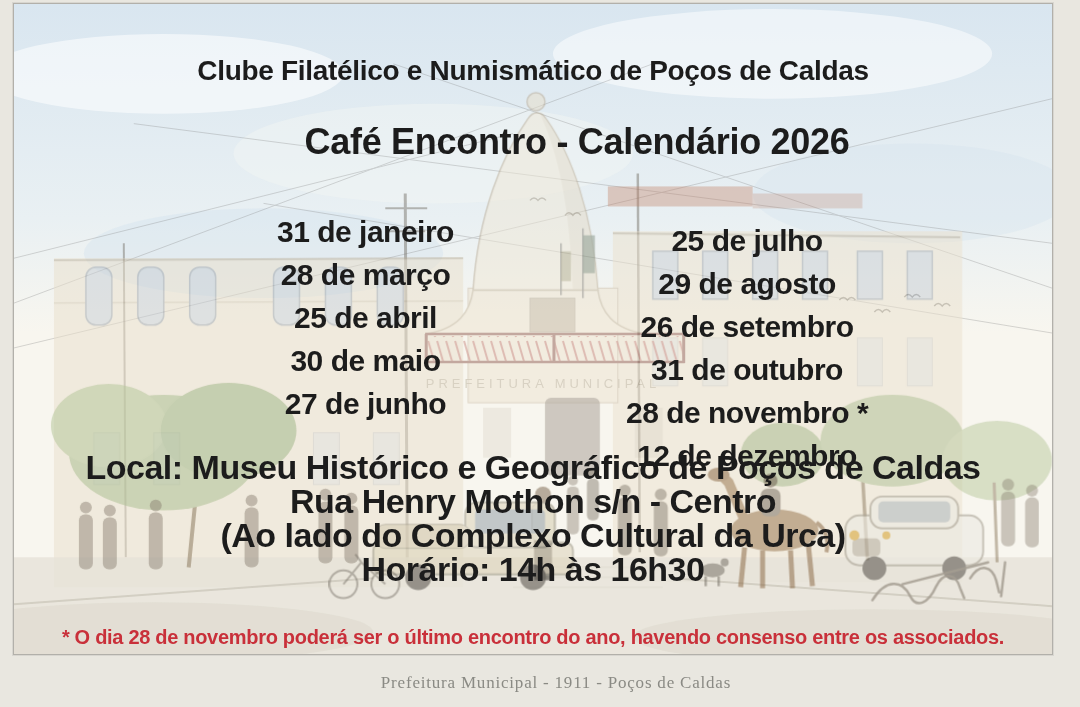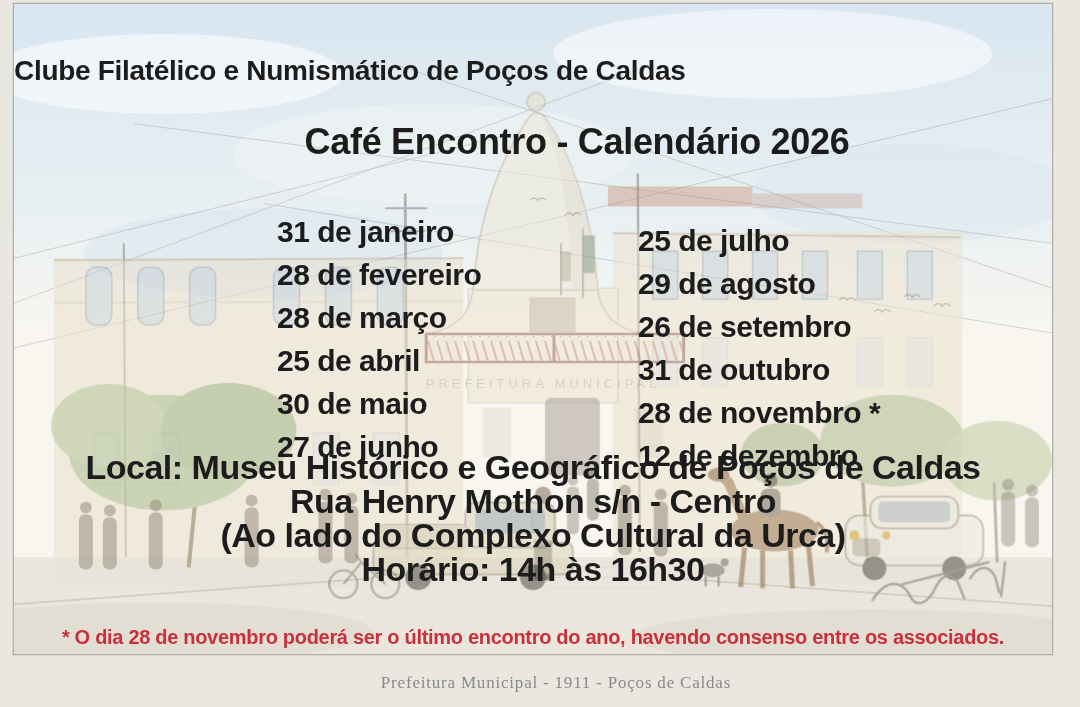--- a/index.html
+++ b/index.html
@@ -8,26 +8,26 @@
     background:var(--margin-bg,#e9e7e0);
     font-family:"Liberation Sans","DejaVu Sans",sans-serif;
   }
   .frame{
     position:absolute;left:13px;top:3px;width:1040px;height:652px;
     box-sizing:border-box;border:1px solid var(--frame-border,#b2b0aa);
     box-shadow:0 0 0 1px #d8d6d0;
     background:var(--paper,#f8f6ef);
   }
   svg.art{position:absolute;left:0;top:0;width:100%;height:100%;}
-  .txt{position:absolute;color:var(--ink,#1c1c1c);font-weight:bold;white-space:nowrap;}
+  .txt{position:absolute;color:var(--ink,#1c1c1c);font-weight:bold;white-space:nowrap;text-align:center;}
   .t1{top:51px;left:0;width:100%;font-size:28px;letter-spacing:-0.3px;}
   .t2{top:117px;left:0;width:100%;text-align:center;font-size:36px;letter-spacing:-0.3px;padding-left:44px;}
   .dates{font-size:30px;line-height:43px;letter-spacing:-0.5px;}
   .dates-left{left:263px;top:206px;}
-  .dates-right{left:612px;top:215px;margin-left:12px;}
+  .dates-right{left:612px;top:215px;}
   .venue{top:446px;left:0;width:100%;text-align:center;font-size:34px;line-height:34px;letter-spacing:-0.5px;}
   .venue div{white-space:nowrap;}
   .footnote{
     top:622px;left:0;width:100%;text-align:center;
     font-size:20px;font-weight:bold;letter-spacing:-0.3px;
     color:var(--footnote-red,#c9303a);position:absolute;white-space:nowrap;
   }
   .caption{
     position:absolute;top:673px;left:16px;width:100%;text-align:center;
     font-family:"Liberation Serif","DejaVu Serif",serif;
@@ -276,21 +276,20 @@
         <path d="M860 598 c14 -22 30 -20 38 -4 c6 12 18 8 26 -10 c8 -16 20 -12 24 2 l4 10
                  m -62 -14 l86 -22 m -18 16 c10 -16 22 -12 26 2 l3 12 m 6 -30 l-4 34" stroke="#a49d92" stroke-width="2.5" fill="none" stroke-linecap="round"></path>
       </g>
     </svg>
 
     <div class="txt t1">Clube Filatélico e Numismático de Poços de Caldas</div>
     <div class="txt t2">Café Encontro - Calendário 2026</div>
 
     <div class="txt dates dates-left">
       <div class="date-line">31 de janeiro</div>
-      <div class="date-line">28 de fevereiro</div>
       <div class="date-line">28 de março</div>
       <div class="date-line">25 de abril</div>
       <div class="date-line">30 de maio</div>
       <div class="date-line">27 de junho</div>
     </div>
 
     <div class="txt dates dates-right">
       <div class="date-line">25 de julho</div>
       <div class="date-line">29 de agosto</div>
       <div class="date-line">26 de setembro</div>

